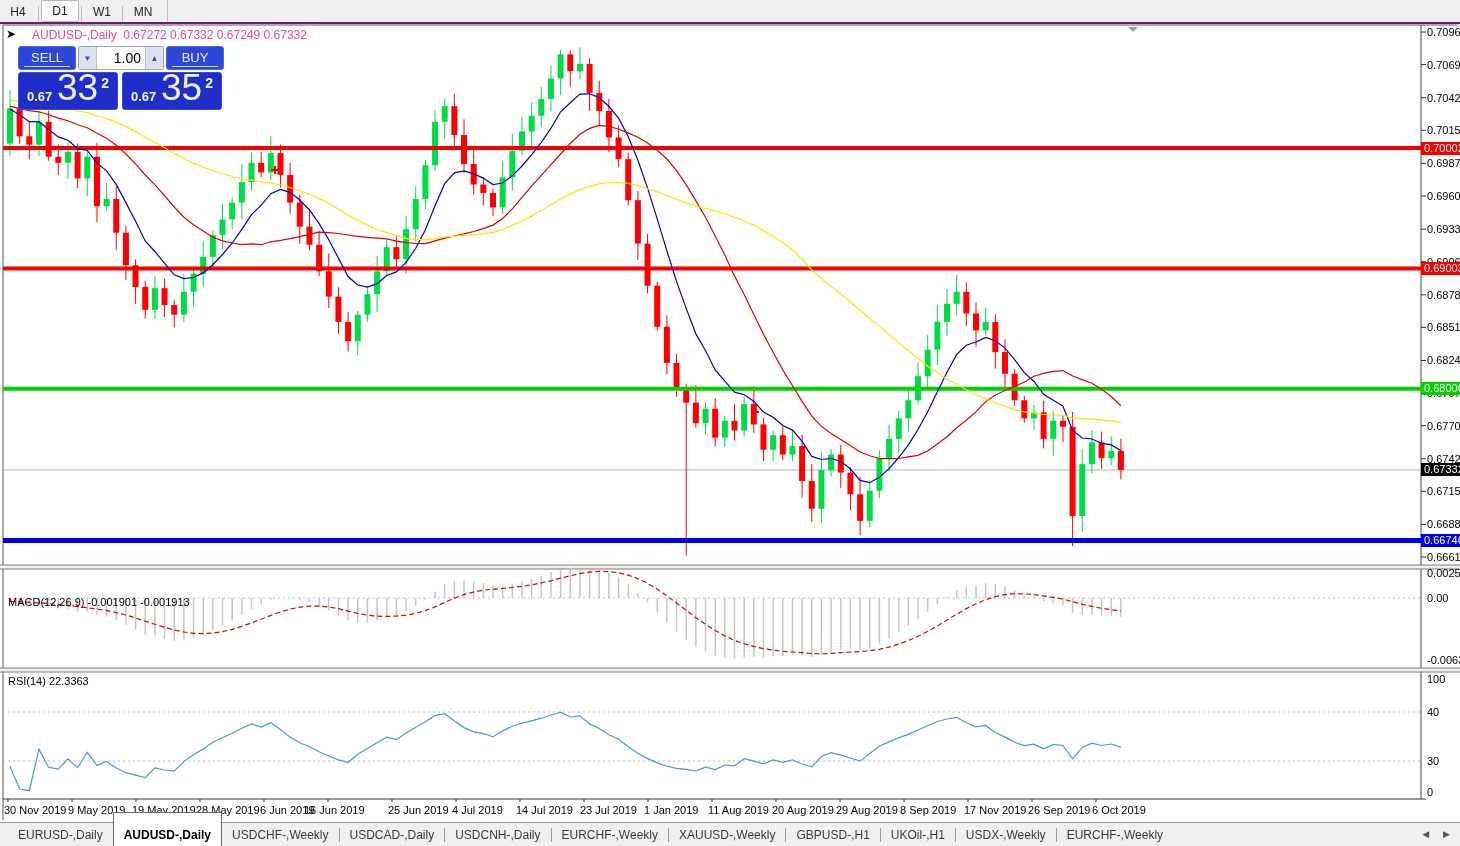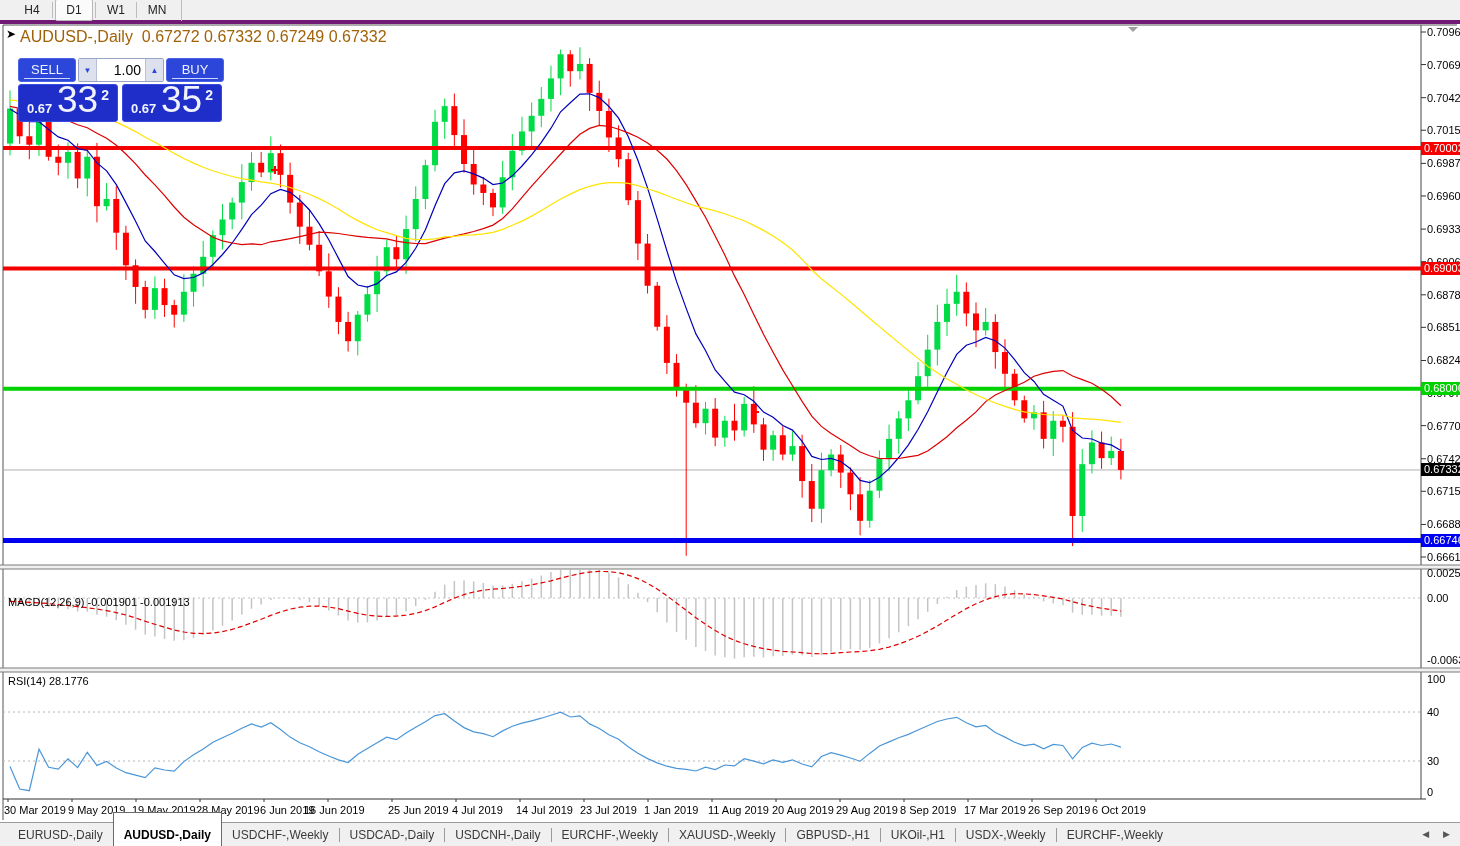--- a/index.html
+++ b/index.html
@@ -1,32 +1,32 @@
 <!DOCTYPE html>
 <html><head>
 <meta charset="utf-8">
 <style>
   html,body{margin:0;padding:0;background:#fff;}
   #app{position:relative;width:1460px;height:846px;background:#fff;overflow:hidden;
        font-family:"Liberation Sans",sans-serif;font-size:11px;color:#000;}
   
   .toolbar{position:absolute;left:0;top:0;width:1460px;height:24px;background:#f0f0f0;
-           border-bottom:4px solid #701a75;display:flex;align-items:center;padding-left:14px;box-sizing:border-box;}
+           border-bottom:2px solid #701a75;display:flex;align-items:flex-end;padding-left:0;box-sizing:border-box;}
   .tfbtn{height:20px;min-width:36px;display:flex;align-items:center;justify-content:center;
          font-size:12px;color:#222;cursor:default;}
   .tfbtn.active{background:#fbfbfb;border:1px solid #b8b8b8;border-radius:2px;}
   .tfsep{width:1px;height:16px;background:#bdbdbd;margin:0 2px;}
   .tfsep.tall{height:22px;margin-left:6px;}
   
   #chartsvg{position:absolute;left:0;top:0;}
-  .chart-title{position:absolute;left:20px;top:28px;font-size:16px;color:#a16207;white-space:nowrap;}
+  .chart-title{position:absolute;left:32px;top:28px;font-size:12px;color:#ec4899;white-space:nowrap;}
   .chart-title b{font-weight:normal;}
   .cursor-icon{position:absolute;left:6px;top:27px;font-size:12px;color:#000;}
   
-  .trade-panel{position:absolute;left:18px;top:58px;width:206px;height:78px;}
+  .trade-panel{position:absolute;left:18px;top:46px;width:206px;height:78px;}
   .tp-row1{position:absolute;left:0;top:0;width:206px;height:24px;display:flex;}
   .tp-btn{background:#2b46d8;border:1px solid #4c63e8;border-radius:3px;color:#eef1ff;
           font-size:13px;width:64px;height:24px;display:flex;flex-direction:column;align-items:center;justify-content:center;box-sizing:border-box;cursor:pointer;}
   .tp-btn .ul{width:46px;height:1px;background:#cdd6ff;margin-top:1px;}
   .tp-vol{flex:1;height:24px;display:flex;margin:0 2px;border:1px solid #9aa4c8;border-radius:2px;background:#fff;box-sizing:border-box;}
   .spin{width:17px;background:#dde1ee;display:flex;align-items:center;justify-content:center;color:#2b46d8;font-size:8px;cursor:pointer;}
   .spin.l{border-right:1px solid #b9bfd6;}
   .spin.r{border-left:1px solid #b9bfd6;}
   .vol-input{flex:1;border:none;outline:none;text-align:right;font-size:14px;font-family:"Liberation Sans",sans-serif;padding:0 4px;width:40px;}
   .tp-price{position:absolute;top:26px;width:100px;height:38px;background:#1f2ec8;border:1px solid #3a4ade;
@@ -515,21 +515,21 @@
     </div>
   </div>
 
   <div class="ind-label" style="top:596px">
     <span>MACD(12,26,9)</span>
     <span>-0.001901</span>
     <span>-0.001913</span>
   </div>
   <div class="ind-label" style="top:675px">
     <span>RSI(14)</span>
-    <span>28.1776</span>
+    <span>22.3363</span>
   </div>
 
   <div id="price-scale">
       <div class="ptick" style="top:26px">0.70965</div>
       <div class="ptick" style="top:58.54850000000043px">0.70695</div>
       <div class="ptick" style="top:91.69974999999945px">0.70420</div>
       <div class="ptick" style="top:124.24824999999987px">0.70150</div>
       <div class="ptick" style="top:157.39950000000024px">0.69875</div>
       <div class="ptick" style="top:189.9480000000007px">0.69605</div>
       <div class="ptick" style="top:223.0992499999997px">0.69330</div>
@@ -550,36 +550,36 @@
       <div class="pbadge" style="top:463.4581499999997px;background:#000">0.67332</div>
       <div class="paneval" style="top:567px">0.002574</div>
       <div class="paneval" style="top:592px">0.00</div>
       <div class="paneval" style="top:654px">-0.006326</div>
       <div class="paneval" style="top:673px">100</div>
       <div class="paneval" style="top:706px">40</div>
       <div class="paneval" style="top:755px">30</div>
       <div class="paneval" style="top:786px">0</div>
     </div>
   <div id="date-axis">
-      <div class="dlabel" style="left:4px">30 Mar 2019</div>
+      <div class="dlabel" style="left:4px">30 Nov 2019</div>
       <div class="dlabel" style="left:68px">9 May 2019</div>
       <div class="dlabel" style="left:132px">19 May 2019</div>
       <div class="dlabel" style="left:196px">28 May 2019</div>
       <div class="dlabel" style="left:260px">6 Jun 2019</div>
       <div class="dlabel" style="left:304px">16 Jun 2019</div>
       <div class="dlabel" style="left:388px">25 Jun 2019</div>
       <div class="dlabel" style="left:452px">4 Jul 2019</div>
       <div class="dlabel" style="left:516px">14 Jul 2019</div>
       <div class="dlabel" style="left:580px">23 Jul 2019</div>
       <div class="dlabel" style="left:644px">1 Jan 2019</div>
       <div class="dlabel" style="left:708px">11 Aug 2019</div>
       <div class="dlabel" style="left:772px">20 Aug 2019</div>
       <div class="dlabel" style="left:836px">29 Aug 2019</div>
       <div class="dlabel" style="left:900px">8 Sep 2019</div>
-      <div class="dlabel" style="left:964px">17 Mar 2019</div>
+      <div class="dlabel" style="left:964px">17 Nov 2019</div>
       <div class="dlabel" style="left:1028px">26 Sep 2019</div>
       <div class="dlabel" style="left:1092px">6 Oct 2019</div>
     </div>
 
   <div class="tabbar" id="tabbar">
     <div class="tab">EURUSD-,Daily</div>
       <div class="tab active">AUDUSD-,Daily</div>
       <div class="tab">USDCHF-,Weekly</div>
       <span class="tabsep"></span>
       <div class="tab">USDCAD-,Daily</div>

